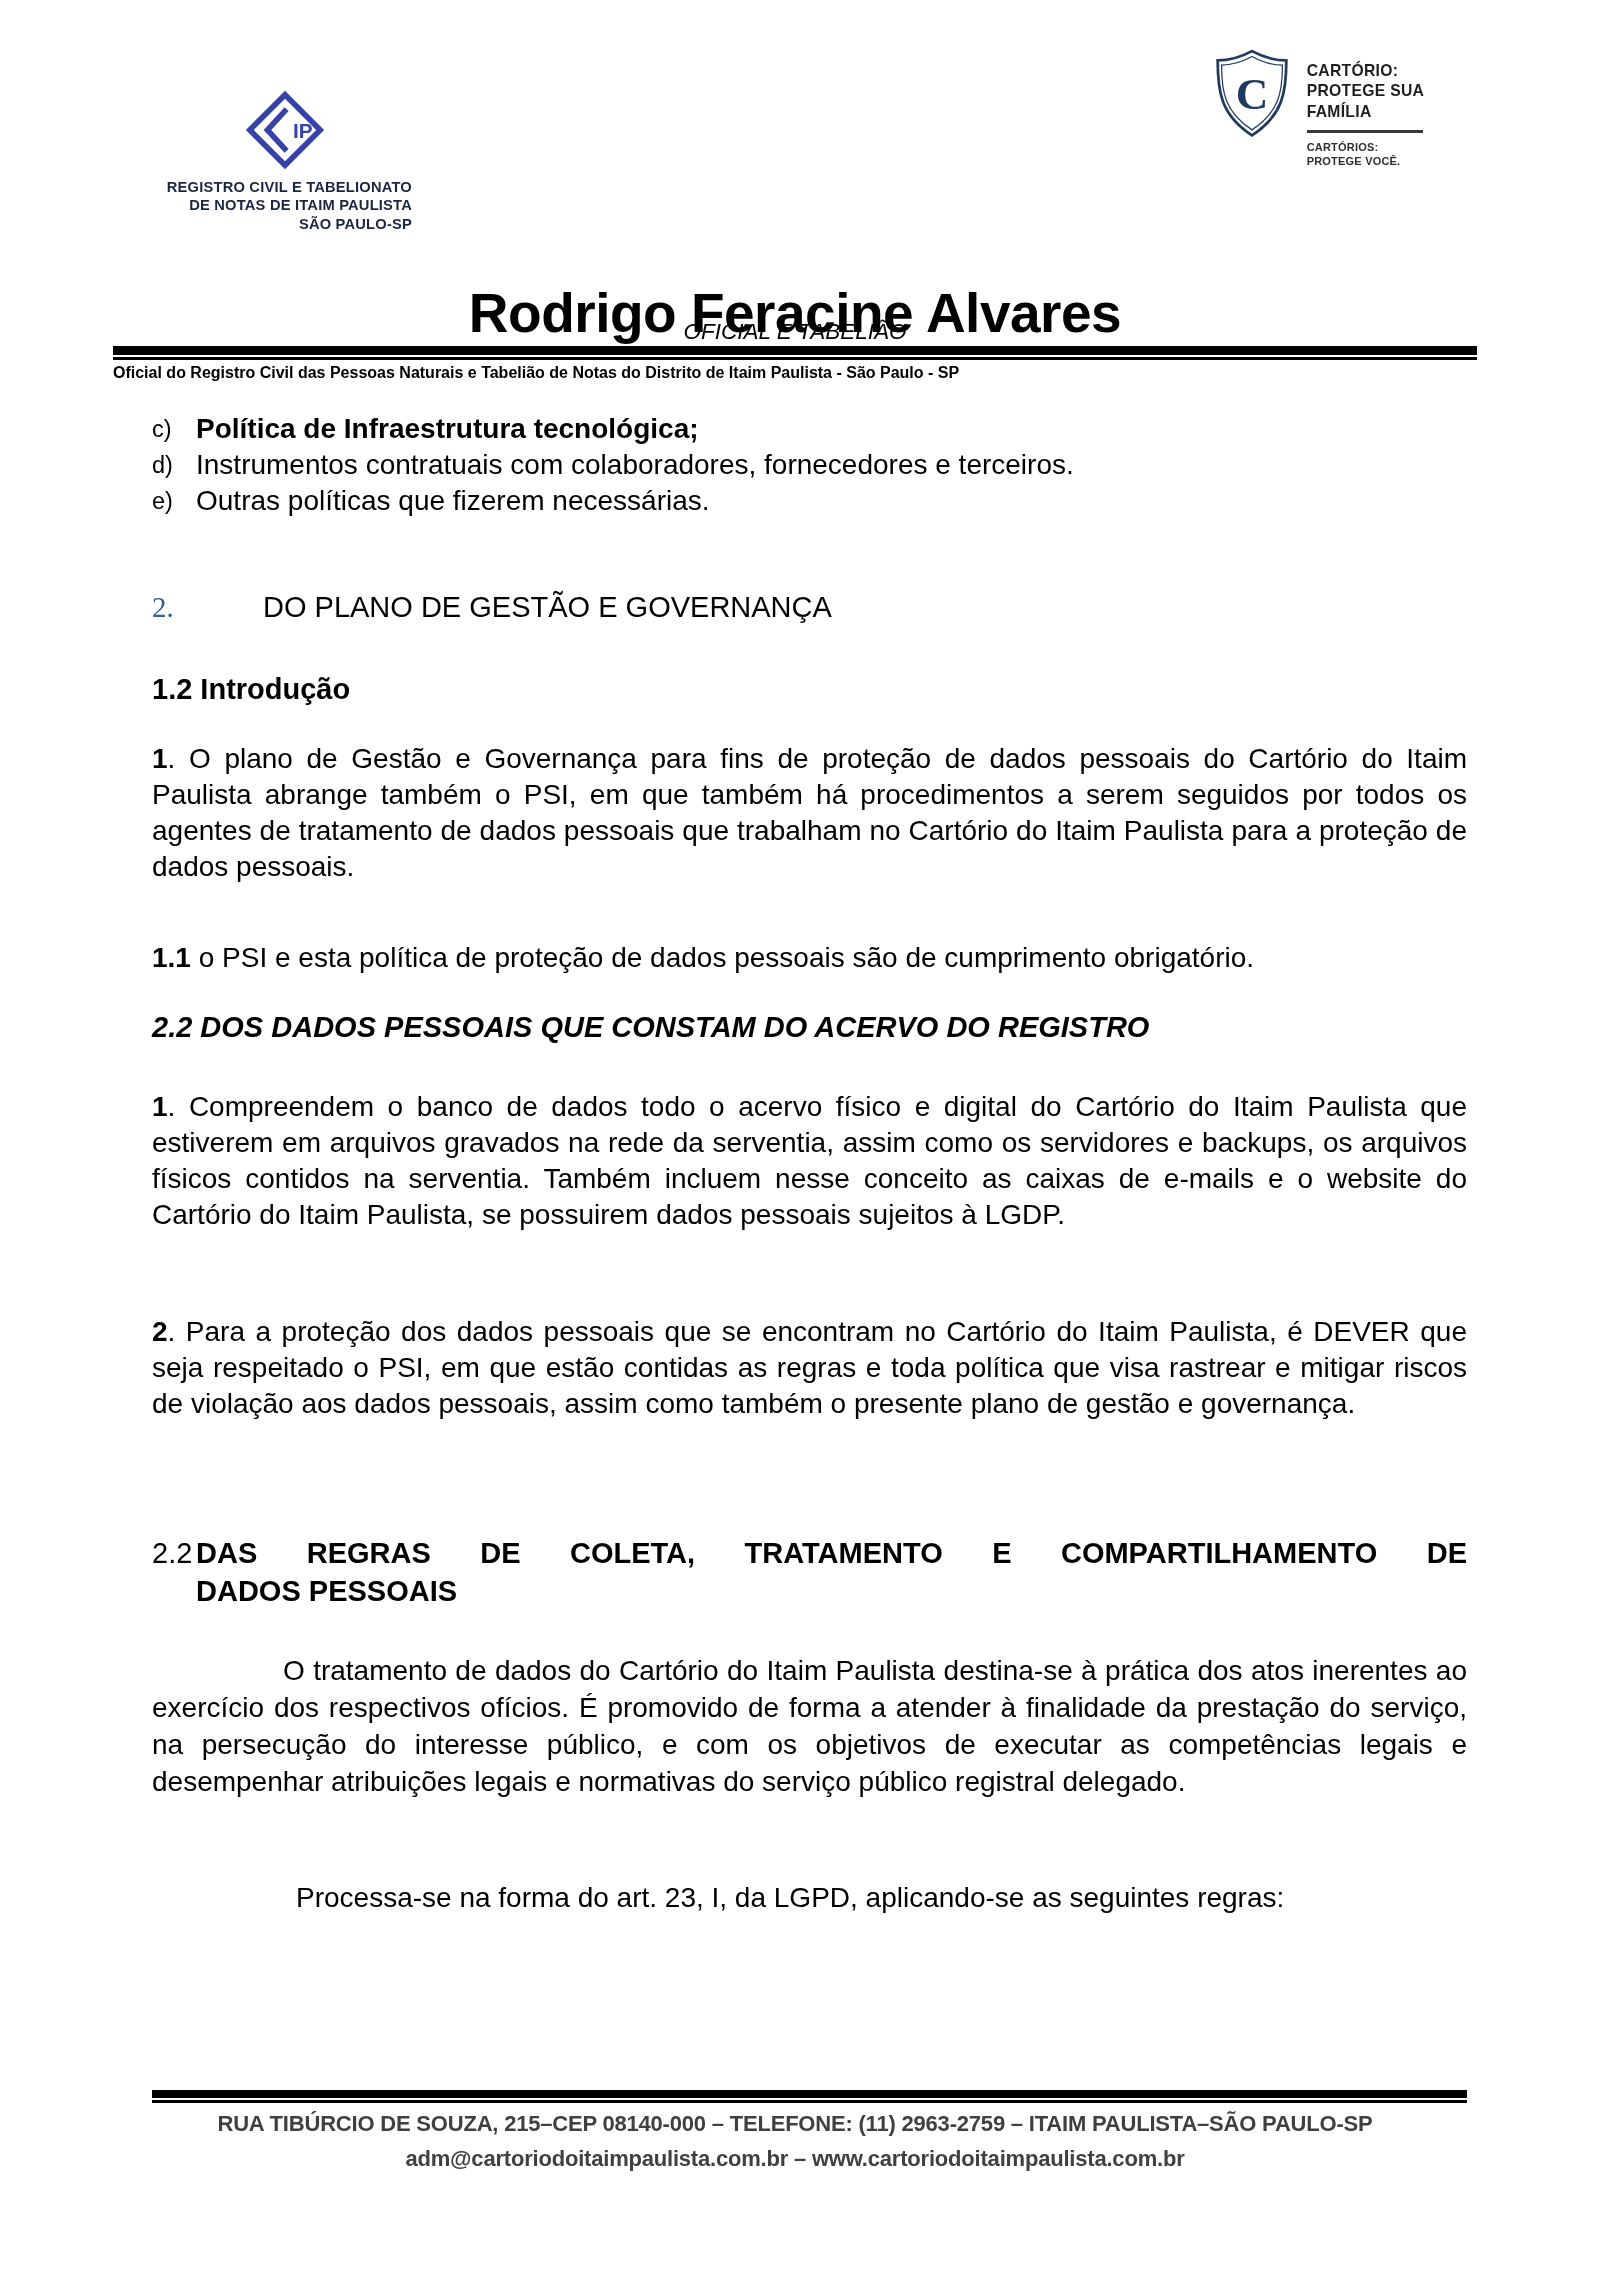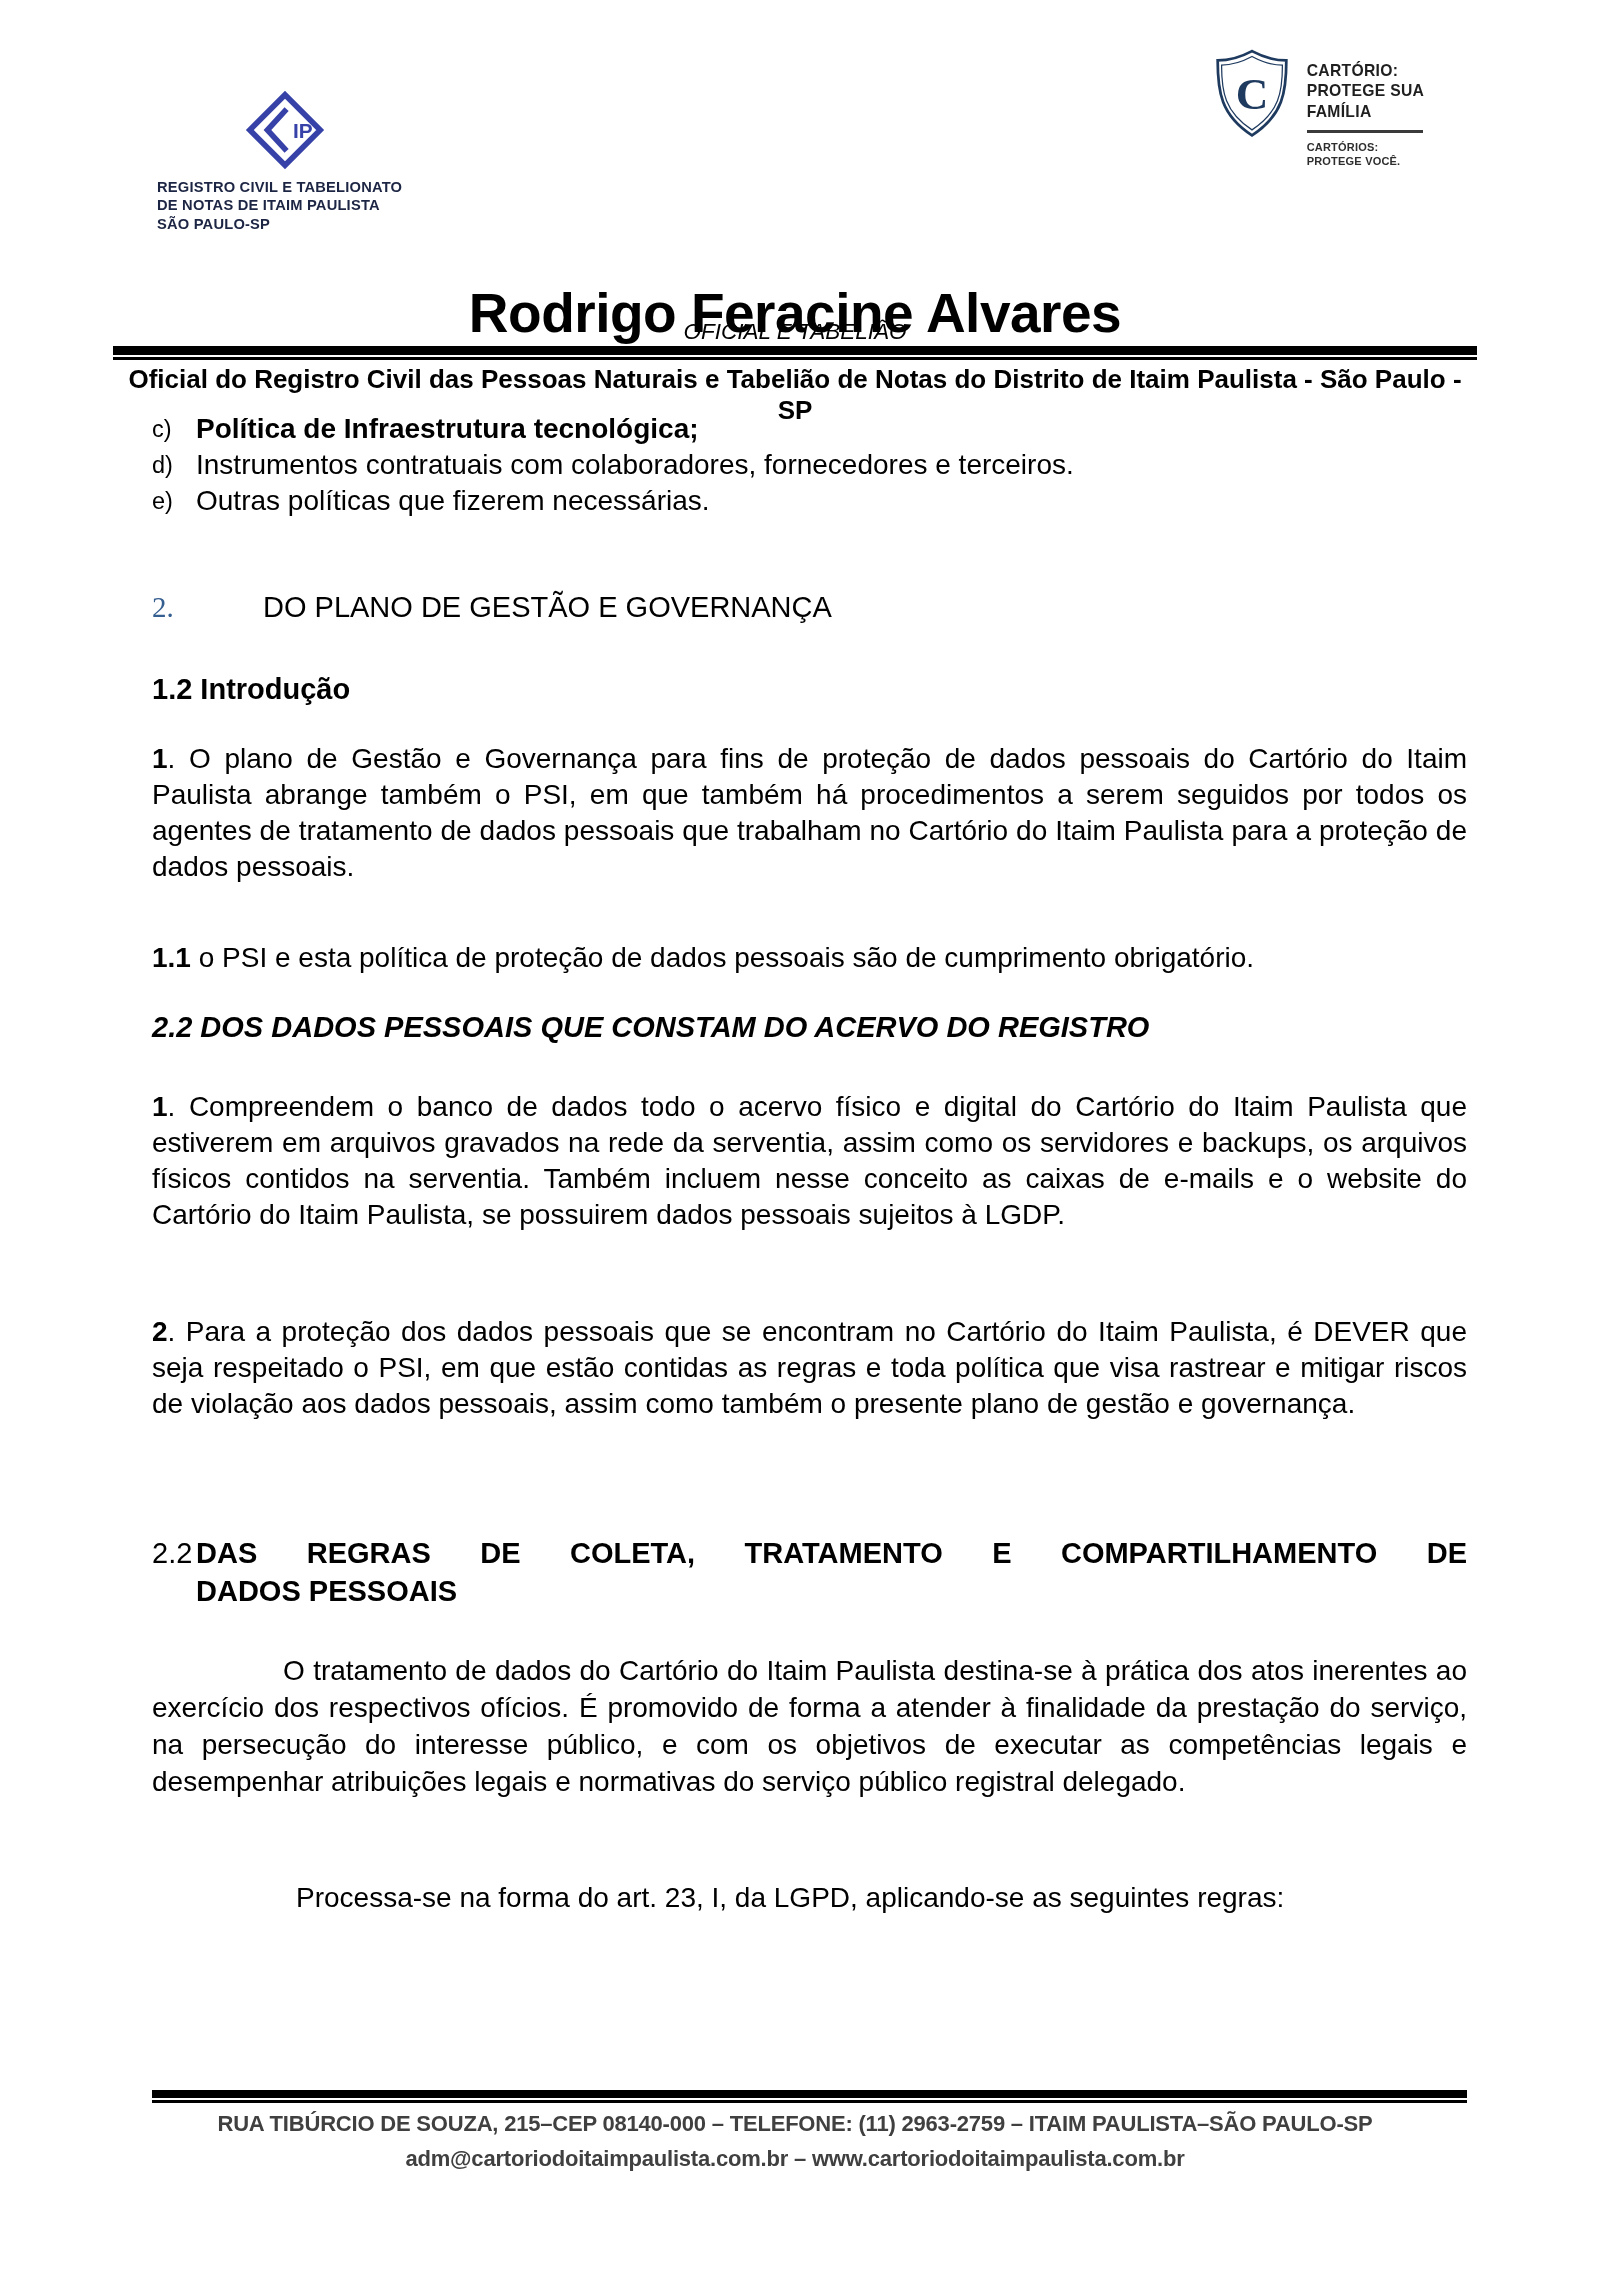--- a/index.html
+++ b/index.html
@@ -10,21 +10,21 @@
     height: 2293px;
     background: #ffffff;
     font-family: "Liberation Sans", sans-serif;
     color: #000;
     overflow: hidden;
   }
 
   
   .left-logo {
     position: absolute; left: 157px; top: 90px; width: 255px;
-    text-align: left;
+    text-align: right;
   }
   .left-logo .diamond { display: block; margin: 0 auto 7.8px auto; }
   .left-logo .logo-line {
     font-size: 14.7px; font-weight: bold; color: #1c2543; line-height: 18.6px;
     letter-spacing: 0.2px;
   }
 
   .right-logo {
     position: absolute; left: 1213px; top: 47px;
     display: flex; align-items: flex-start;
@@ -47,21 +47,21 @@
   .doc-name { top: 267px; font-size: 55px; font-weight: bold; letter-spacing: -0.5px; margin-top: 14px; }
   .doc-role { top: 319px; font-size: 22.5px; letter-spacing: 0px; font-style: italic; }
 
   .rule { position: absolute; left: 113px; width: 1364px; }
   .rule .thick { height: 8.8px; background: #000; }
   .rule .thin  { height: 2.9px; background: #000; margin-top: 2px; }
   .header-rule { top: 346px; }
 
   .doc-subtitle {
     position: absolute; left: 113px; width: 1364px; top: 364px;
-    text-align: center; font-size: 26px; font-weight: bold;
+    font-size: 16px; font-weight: bold;
   }
 
   
   .body-col { position: absolute; left: 152px; width: 1315px; }
 
   .abc-list { top: 411px; }
   .abc-item { display: flex; line-height: 36px; }
   .abc-marker { flex: 0 0 44px; font-size: 23.5px; }
   .abc-text { flex: 1 1 auto; font-size: 28px; }
   .abc-item.bold .abc-text { font-weight: bold; }

